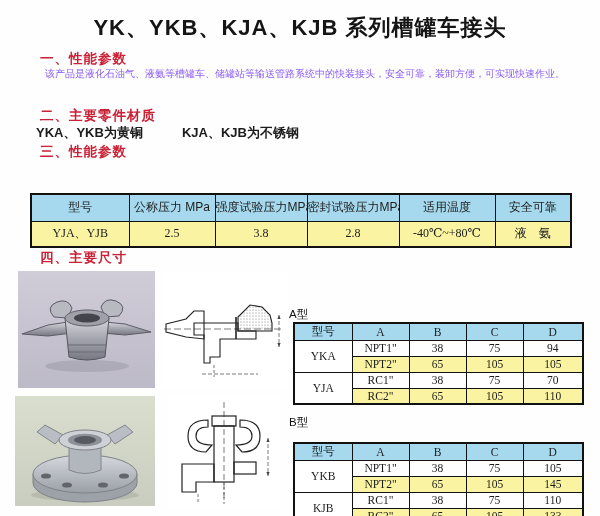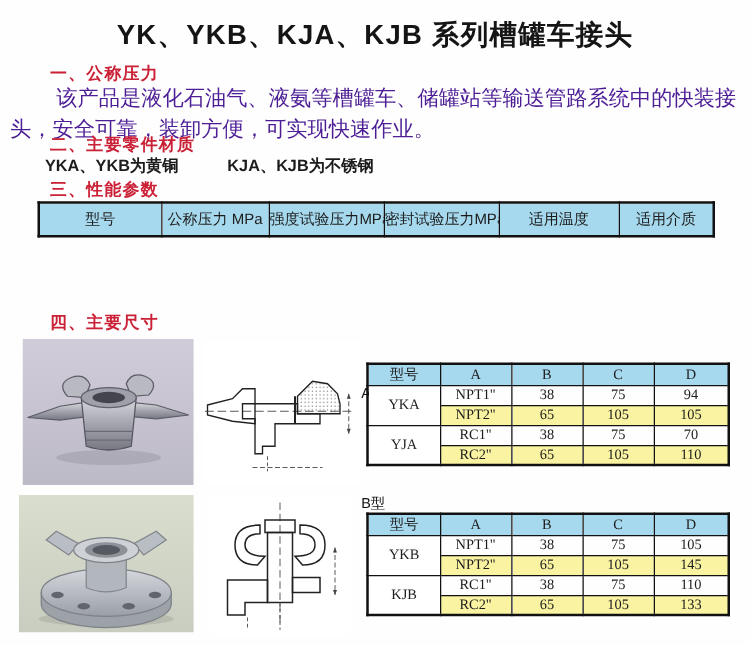--- a/index.html
+++ b/index.html
@@ -36,36 +36,36 @@
   }
   .h-features   { top: 50px; }
   .h-materials  { top: 107px; }
   .h-performance{ top: 143px; }
   .h-dimensions { top: 249px; }
 
   .para {
     position: absolute;
     top: 67px; left: 8px;
     width: 585px;
-    font-size: 17px;
+    font-size: 10px;
     line-height: 1.45;
     text-indent: 37px;
-    color: #4c1d95;
+    color: #8b5cf6;
   }
 
   .materials-line {
     position: absolute;
     top: 124px; left: 36px;
     font-size: 13px;
     color: #1c1c1c;
     font-weight: bold;
   }
 
   
-  table { border-collapse: collapse; }
+  table { border-collapse: collapse; margin-top: 32px; }
   .perf {
     position: absolute;
     top: 161px; left: 30px;
     width: 540px;
     table-layout: fixed;
     border: 2px solid #111;
     font-size: 12px;
   }
   .perf th, .perf td {
     border: 1px solid #111;
@@ -84,21 +84,21 @@
   .row-yellow td { background: #f9f3a2; }
 
   
   .dim-label {
     position: absolute;
     left: 289px;
     font-size: 11.5px;
     color: #111;
   }
   .label-a { top: 275px; margin-top: 32px; }
-  .label-b { top: 395px; }
+  .label-b { top: 415px; }
 
   .dim {
     position: absolute;
     left: 293px;
     width: 289px;
     table-layout: fixed;
     border: 2px solid #111;
     font-size: 11.5px;
   }
   .dim-a { top: 290px; }
@@ -128,21 +128,21 @@
   .drawing-b { top: 398px; left: 168px; width: 112px; height: 112px; }
   .img-box svg { display: block; width: 100%; height: 100%; }
 </style>
 </head>
 <body>
 
 <div class="page">
 
   <h1 class="title">YK、YKB、KJA、KJB 系列槽罐车接头</h1>
 
-  <div class="heading h-features">一、公称压力</div>
+  <div class="heading h-features">一、性能参数</div>
   <p class="para">该产品是液化石油气、液氨等槽罐车、储罐站等输送管路系统中的快装接头，安全可靠，装卸方便，可实现快速作业。</p>
 
   <div class="heading h-materials">二、主要零件材质</div>
   <p class="materials-line">YKA、YKB为黄铜　　　KJA、KJB为不锈钢</p>
 
   <div class="heading h-performance">三、性能参数</div>
 
   <table class="perf">
     <colgroup>
         <col style="width:98px">
@@ -152,24 +152,32 @@
         <col style="width:96px">
         <col style="width:76px">
       </colgroup>
     <thead>
       <tr>
         <th>型号</th>
         <th>公称压力 MPa</th>
         <th>强度试验压力MPa</th>
         <th>密封试验压力MPa</th>
         <th>适用温度</th>
-        <th>适用介质</th>
+        <th>安全可靠</th>
       </tr>
     </thead>
     <tbody>
+      <tr class="row-yellow">
+        <td>YJA、YJB</td>
+        <td>2.5</td>
+        <td>3.8</td>
+        <td>2.8</td>
+        <td>-40℃~+80℃</td>
+        <td>液　氨</td>
+      </tr>
     </tbody>
   </table>
 
   <div class="heading h-dimensions">四、主要尺寸</div>
 
   <div class="img-box photo-a">
     <svg viewBox="0 0 137 117">
       <defs>
         <linearGradient id="pbgA" x1="0" y1="0" x2="0" y2="1">
           <stop offset="0" stop-color="#d0ccd8"></stop>

